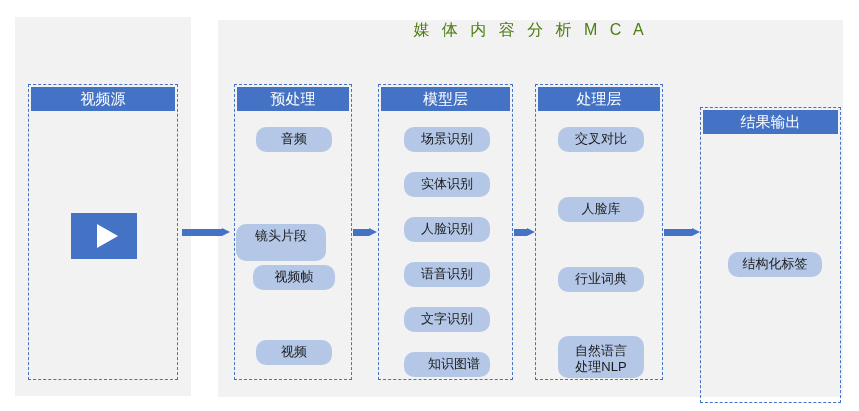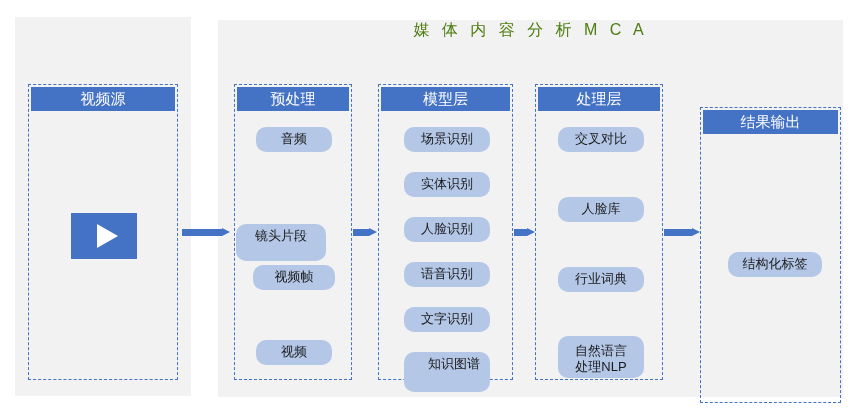--- a/index.html
+++ b/index.html
@@ -154,21 +154,21 @@
   </div>
 
   <div class="column" style="left:378px; top:84px; width:135px; height:296px;">
     <div class="col-header">模型层</div>
     <div class="col-body">
       <div class="chip" style="left:25px; top:14px; width:86px; height:25px;">场景识别</div>
       <div class="chip" style="left:25px; top:59px; width:86px; height:25px;">实体识别</div>
       <div class="chip" style="left:25px; top:104px; width:86px; height:25px;">人脸识别</div>
       <div class="chip" style="left:25px; top:149px; width:86px; height:25px;">语音识别</div>
       <div class="chip" style="left:25px; top:194px; width:86px; height:25px;">文字识别</div>
-      <div class="chip" style="left:25px; top:239px; width:86px; height:40px;padding-left:14px;">知识图谱</div>
+      <div class="chip" style="left:25px; top:239px; width:86px; height:25px;padding-left:14px;">知识图谱</div>
     </div>
   </div>
 
   <div class="column" style="left:535px; top:84px; width:128px; height:296px;">
     <div class="col-header">处理层</div>
     <div class="col-body">
       <div class="chip" style="left:22px; top:84px; width:86px; height:25px;">人脸库</div>
       <div class="chip" style="left:22px; top:14px; width:86px; height:25px;">交叉对比</div>
       <div class="chip" style="left:22px; top:154px; width:86px; height:25px;">行业词典</div>
       <div class="chip" style="left:22px; top:223px; width:86px; height:42px; padding-top:7px;">自然语言

